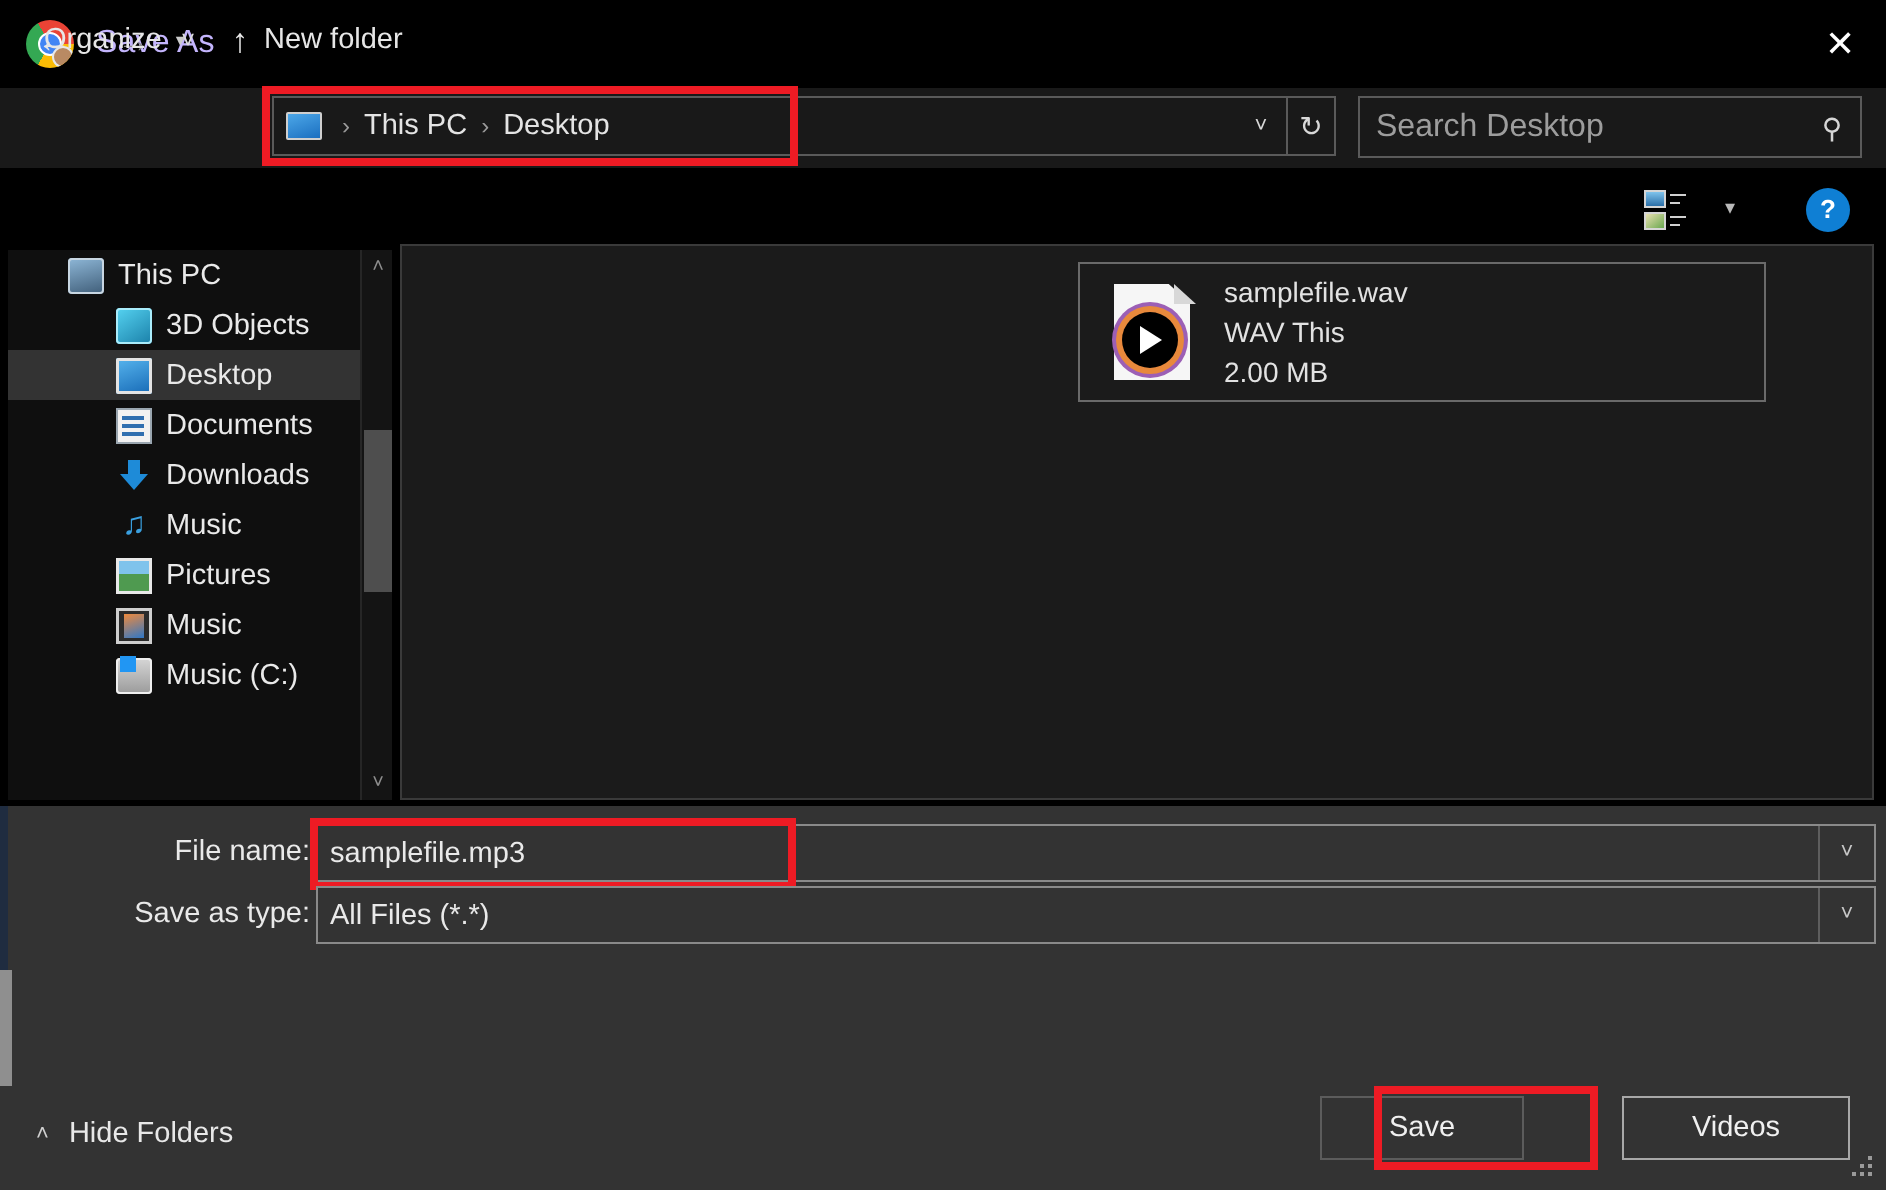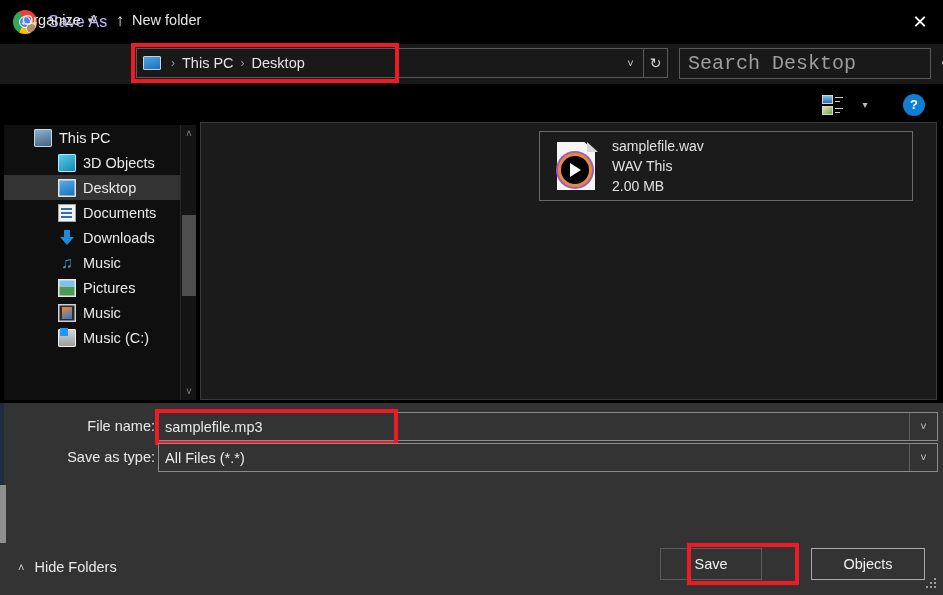--- a/index.html
+++ b/index.html
@@ -85,22 +85,22 @@
     display: flex; align-items: center; justify-content: center;
     color: #d8d8d8; font-size: 14px;
   }
   .searchbox {
     position: absolute; left: 679px; top: 48px; width: 252px; height: 31px;
     background: #191919; border: 1px solid #5a5a5a;
     display: flex; align-items: center;
   }
   .searchbox input {
     flex: 1; background: transparent; border: none; outline: none;
-    color: #c8c8c8; font-size: 20px; padding-left: 8px;
-    font-family: Liberation Mono, monospace;
+    color: #c8c8c8; font-size: 16px; padding-left: 8px;
+    font-family: Liberation Sans, sans-serif;
   }
   .searchbox input::placeholder { color: #9d9d9d; }
   .search-icon { width: 28px; text-align: center; color: #d5d5d5; font-size: 14px; }
 
   
   .cmdbar {
     position: absolute; left: 0; top: 86px; width: 943px; height: 39px;
     background: #000;
   }
   .cmd-item {
@@ -192,21 +192,21 @@
   
   .filelist {
     position: absolute; left: 200px; top: 122px; width: 737px; height: 278px;
     background: #1b1b1b; border: 1px solid #3a3a3a;
   }
   .file-tile {
     position: absolute; display: flex; align-items: center;
   }
   .tile-folder { left: 32px; top: 8px; width: 290px; height: 66px; }
   .tile-wav {
-    left: 338px; top: 8px; width: 374px; height: 70px;
+    left: 338px; top: 8px; width: 344px; height: 70px;
     border: 1px solid #6a6a6a; padding-left: 14px;
   }
   .folder-icon { position: relative; width: 44px; height: 38px; flex: none; }
   .folder-icon .back {
     position: absolute; left: 0; bottom: 0; width: 34px; height: 30px;
     background: linear-gradient(180deg,#f3d99a,#e8c169); border-radius: 2px 3px 2px 2px;
   }
   .folder-icon .paper {
     position: absolute; left: 11px; top: 1px; width: 24px; height: 31px;
     background: #fbfbfb; border: 1px solid #c9c9c9;
@@ -450,21 +450,21 @@
     <div class="arrow">˅</div>
   </div>
 
   <div class="hide-folders">
     <span class="chev">˄</span>
     <span>Hide Folders</span>
   </div>
 
   <div class="btn btn-save">Save</div>
   <div class="save-highlight"></div>
-  <div class="btn btn-cancel">Objects</div>
+  <div class="btn btn-cancel">Videos</div>
 
   <div class="grip">
     <i style="left:8px;top:0"></i>
     <i style="left:4px;top:4px"></i>
       <i style="left:8px;top:4px"></i>
     <i style="left:0px;top:8px"></i>
       <i style="left:4px;top:8px"></i>
       <i style="left:8px;top:8px"></i>
   </div>
 

